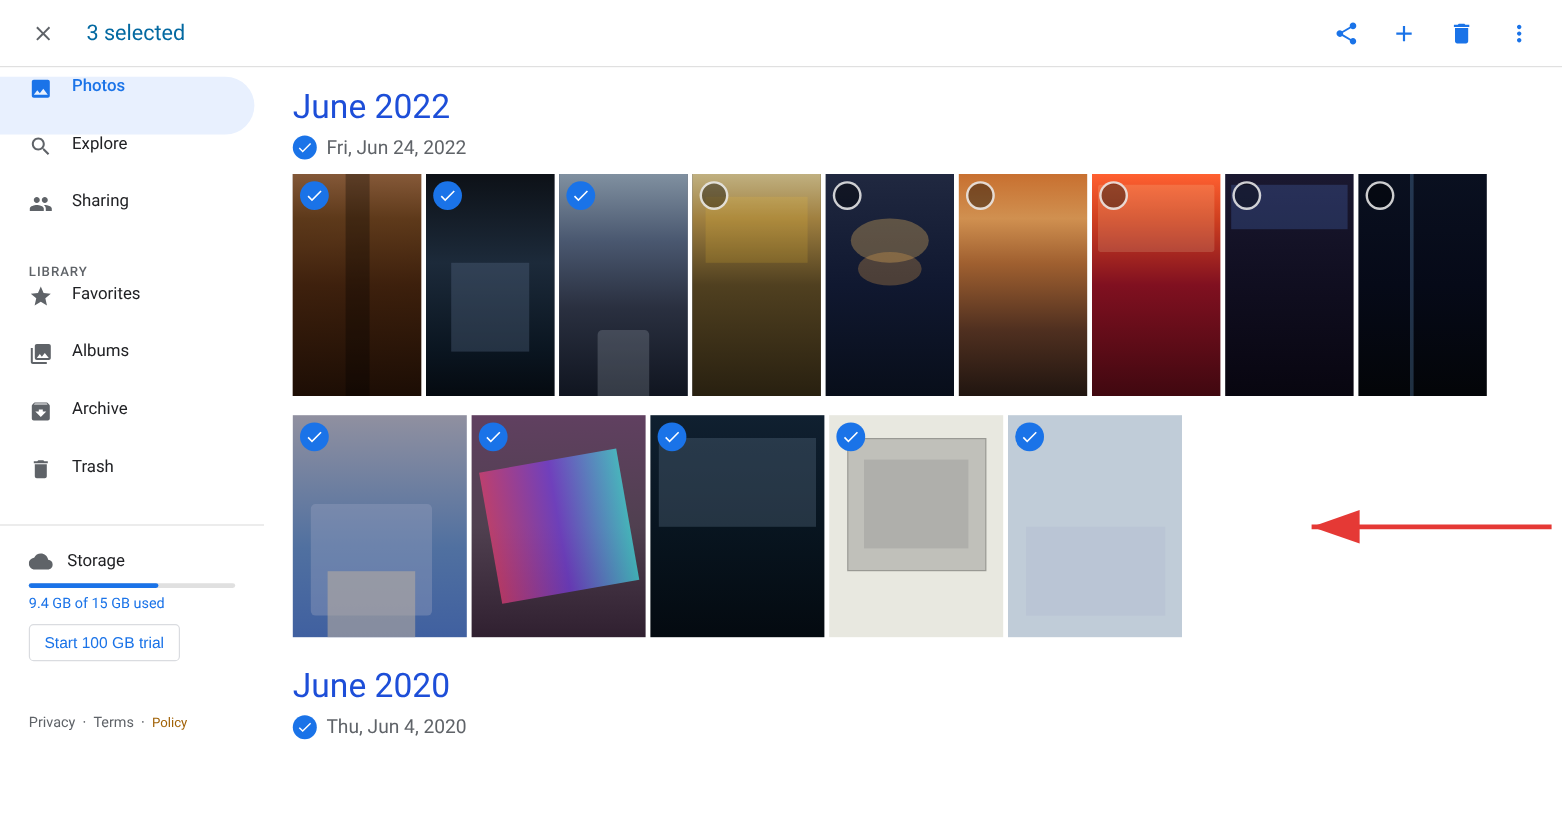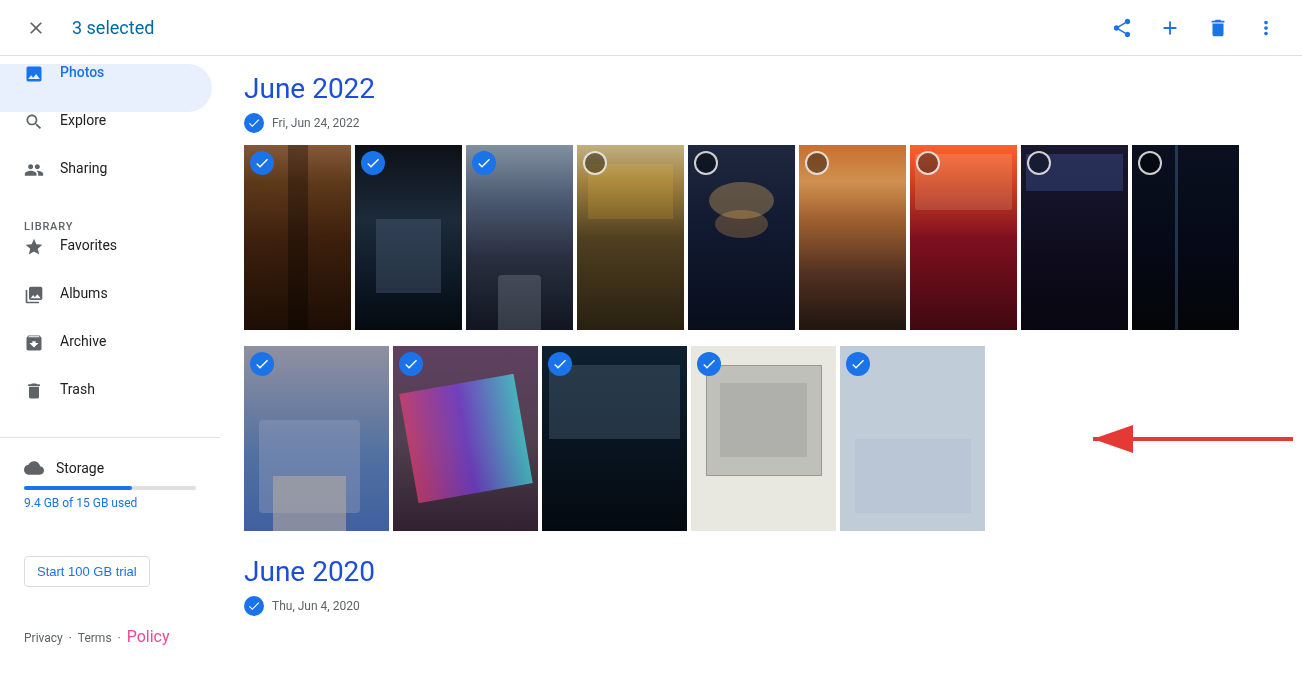--- a/index.html
+++ b/index.html
@@ -139,41 +139,39 @@
     }
     .start-trial-btn {
       border: 1px solid #dadce0;
       background: #fff;
       border-radius: 4px;
       padding: 7px 12px;
       font-size: 13px;
       color: #1a73e8;
       cursor: pointer;
       font-weight: 500;
-      margin-top: 36px;
     }
 
     
     .content {
       flex: 1;
       overflow-y: auto;
       padding: 16px 24px;
     }
     .section-title {
       font-size: 28px;
       font-weight: 400;
       color: #1d4ed8;
       margin-bottom: 8px;
     }
     .date-row {
       display: flex;
-      align-items: center;
       gap: 8px;
       margin-bottom: 12px;
-      font-size: 12px;
+      font-size: 16px;
       color: #5f6368;
     }
     .date-icon {
       width: 20px;
       height: 20px;
       background: #1a73e8;
       border-radius: 50%;
       display: flex;
       align-items: center;
       justify-content: center;
@@ -327,21 +325,21 @@
       </div>
       <div class="storage-text">9.4 GB of 15 GB used</div>
       <button class="start-trial-btn">Start 100 GB trial</button>
     </div>
 
     <div style="padding: 8px 24px; margin-top: 20px;">
       <span style="font-size:12px; color:#5f6368;">Privacy</span>
       <span style="font-size:12px; color:#5f6368; margin: 0 2px;">·</span>
       <span style="font-size:12px; color:#5f6368;">Terms</span>
       <span style="font-size:12px; color:#5f6368; margin: 0 2px;">·</span>
-      <span style="font-size:16px; color:#ec4899;">Policy</span>
+      <span style="font-size:11px; color:#a16207;">Policy</span>
     </div>
   </div>
 
   <div class="content">
 
     <div>
       <h2 class="section-title">June 2022</h2>
       <div class="date-row">
         <div class="date-icon">
           <svg width="14" height="14" viewBox="0 0 24 24" fill="white">

